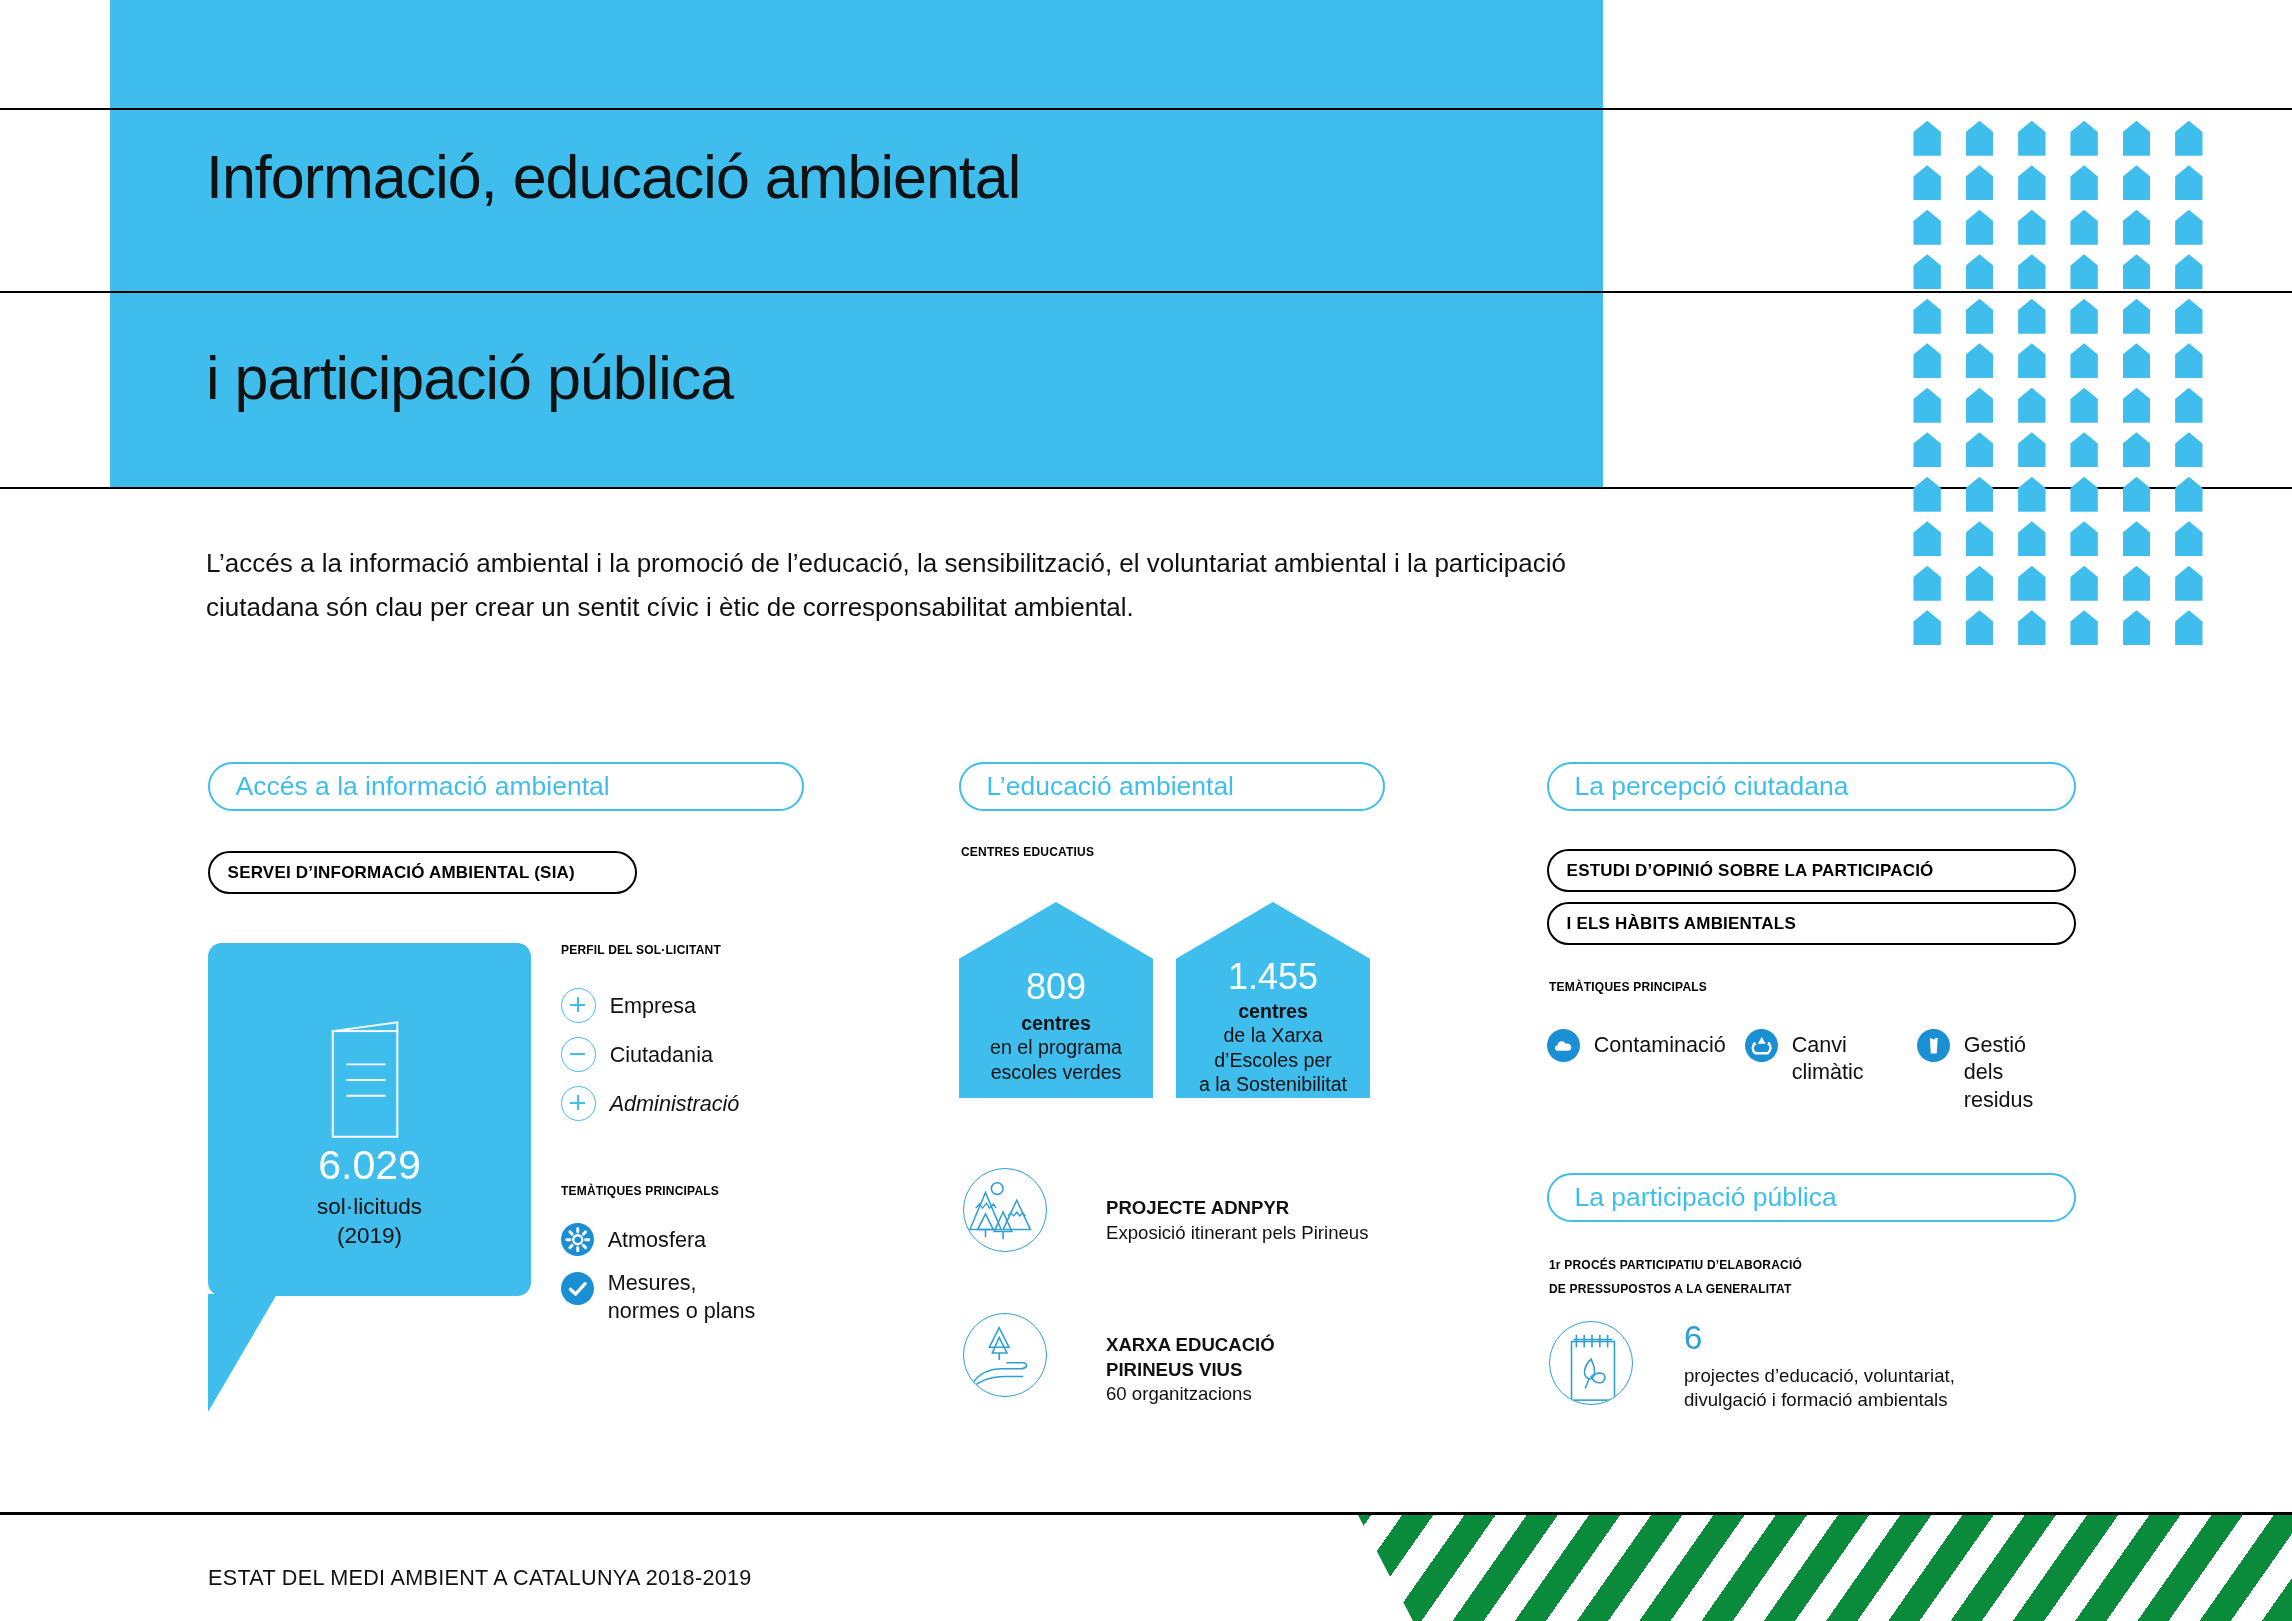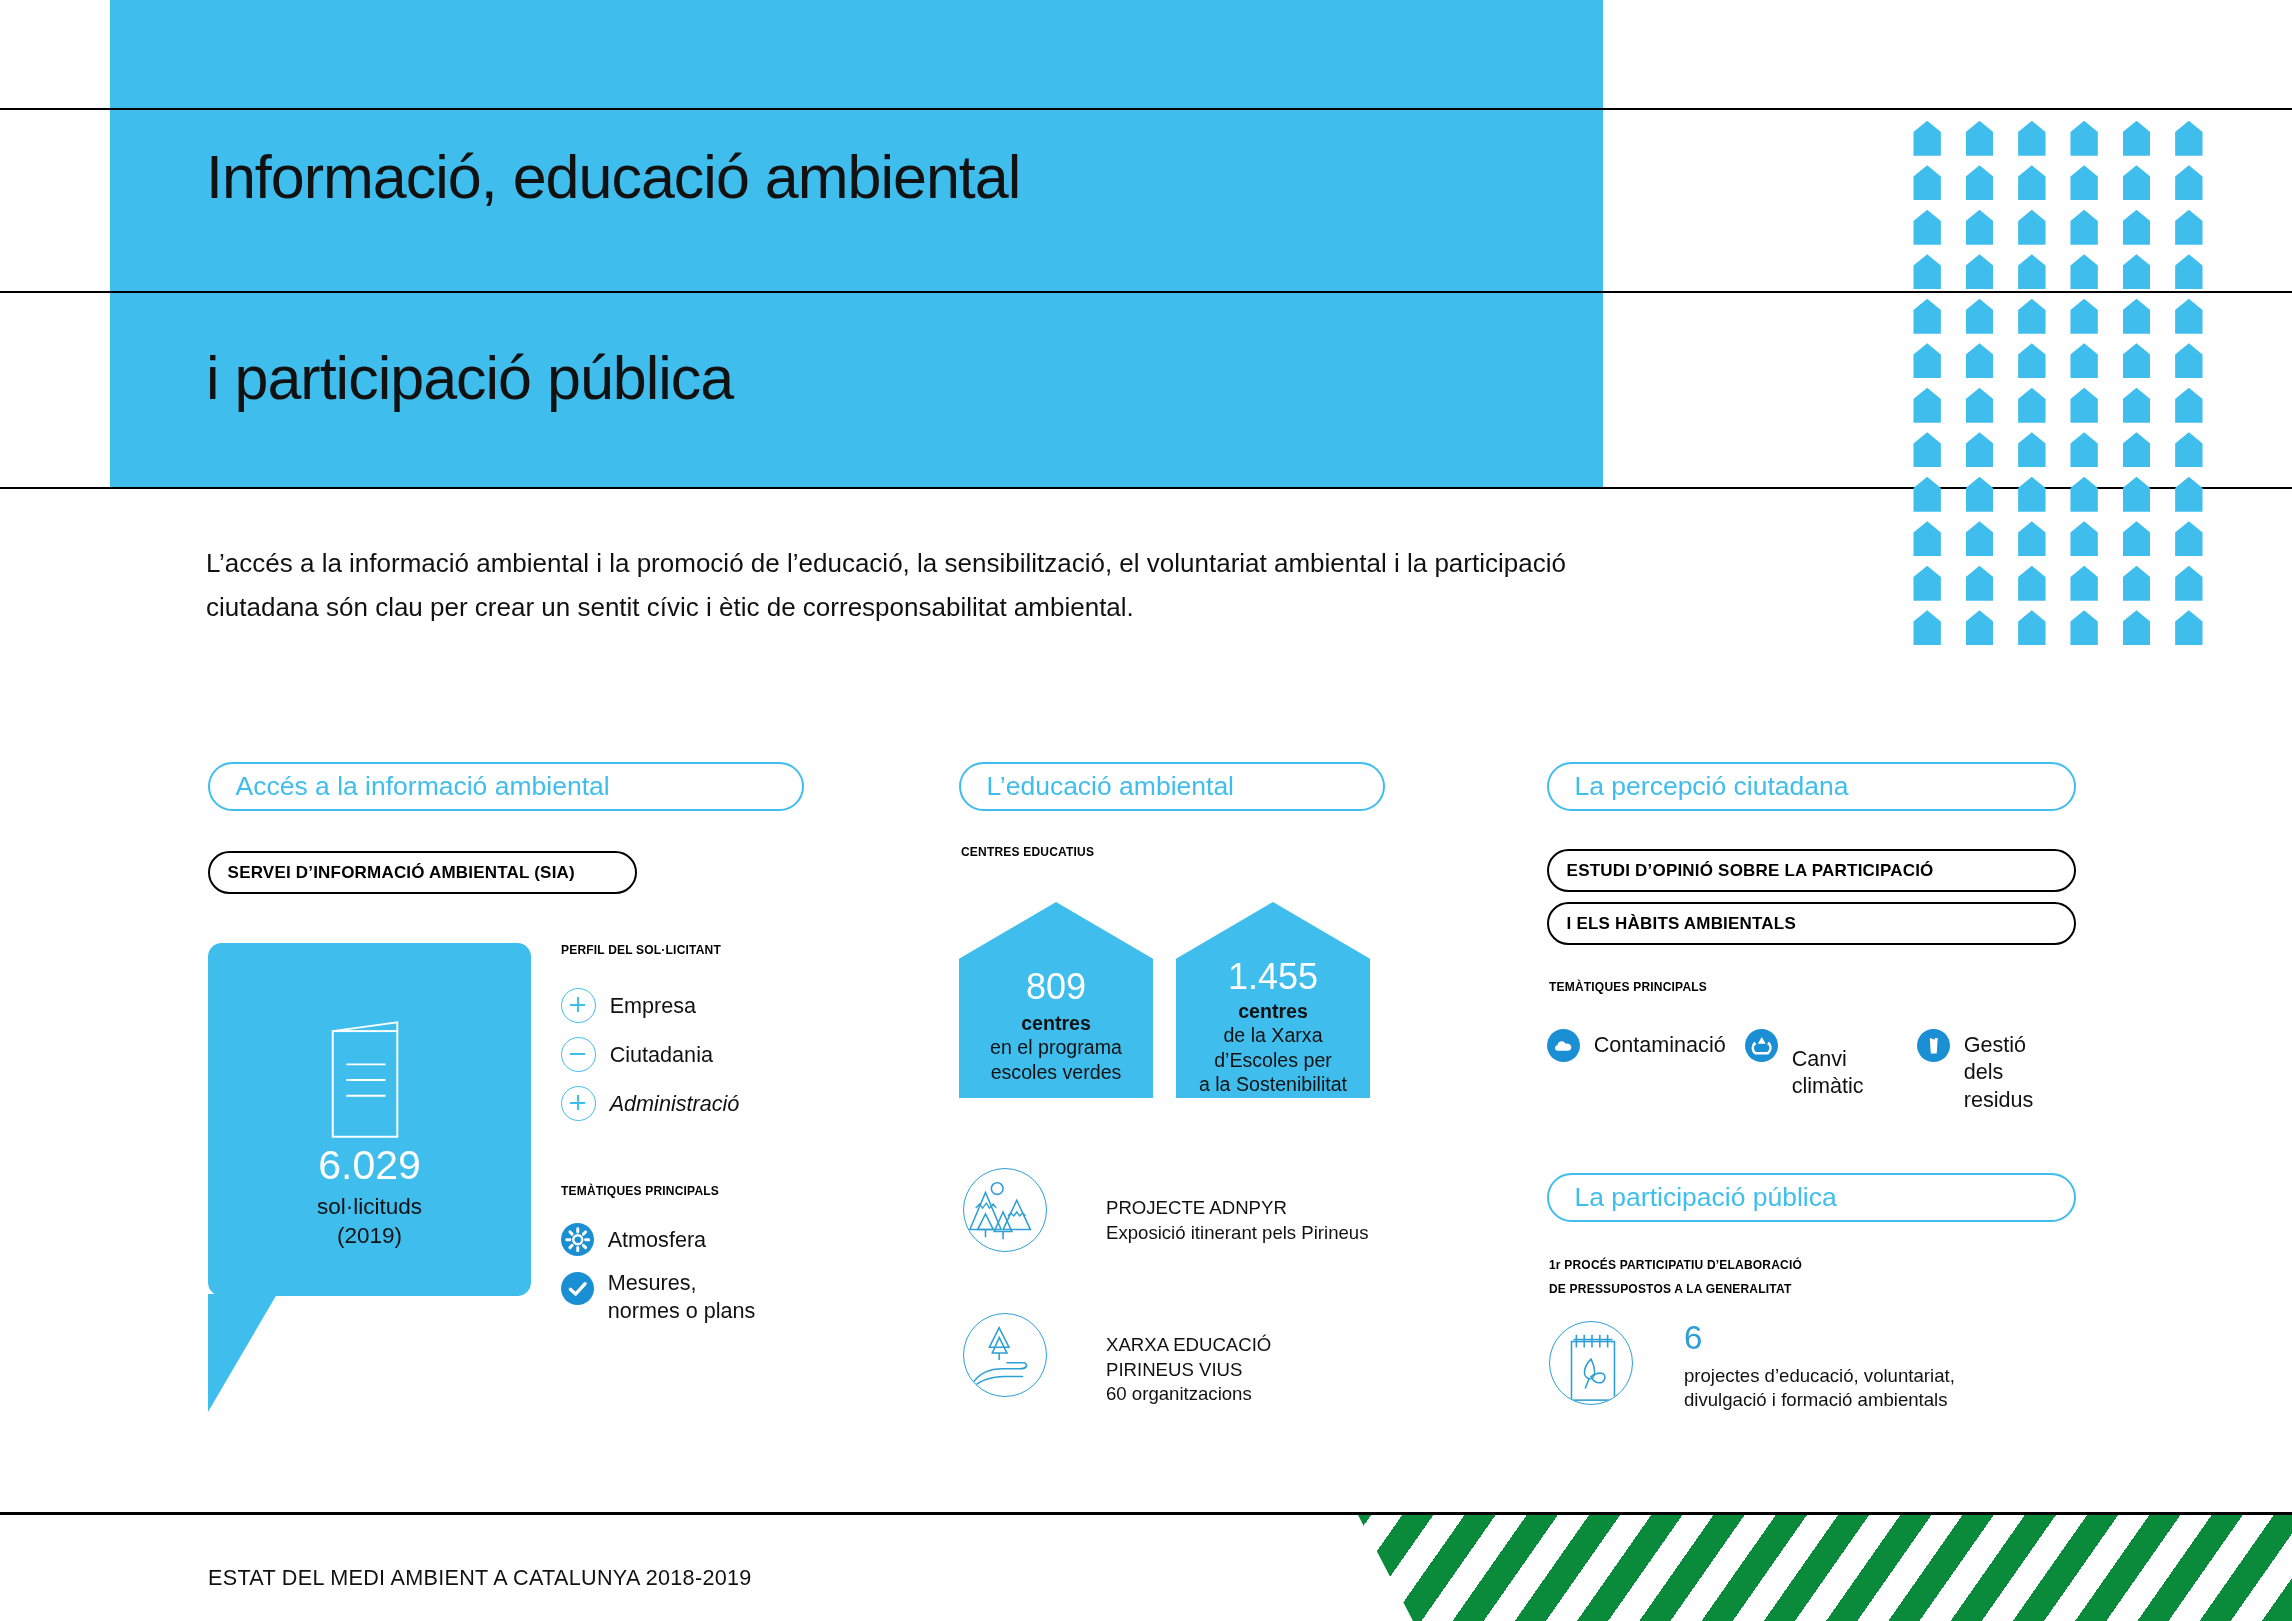--- a/index.html
+++ b/index.html
@@ -122,21 +122,21 @@
   .house .t{color:#111;font-size:19.6px;line-height:24.5px;}
 
   
   .cicon{
     position:absolute;width:84px;height:84px;border:1.8px solid #2E9FD4;
     border-radius:50%;box-sizing:border-box;overflow:hidden;
   }
   .cicon svg{position:absolute;left:0;top:0;}
 
   .icap{position:absolute;}
-  .icap .t1{font-size:18.6px;font-weight:normal;color:#111;line-height:24.5px;white-space:nowrap;}
+  .icap .t1{font-size:18.6px;font-weight:bold;color:#111;line-height:24.5px;white-space:nowrap;}
   .icap .t2{font-size:18.6px;color:#111;line-height:24.5px;white-space:nowrap;}
 
   
   .footer-text{
     position:absolute;left:208px;top:1565px;font-size:21.6px;
     color:#111;letter-spacing:0.3px;white-space:nowrap;
   }
   .stripes{
     position:absolute;left:1358px;top:1515px;width:935px;height:106px;
     background:repeating-linear-gradient(-55deg,#0A8B3C 0px,#0A8B3C 25.5px,#fff 25.5px,#fff 51px);
@@ -388,21 +388,21 @@
     <span class="circ-solid">
       <svg width="25.5" height="25.5" viewBox="0 0 26 26">
         <path d="M13 4 L17 11 L9 11 Z" fill="#ffffff"></path>
         <path d="M6.2 20.4 C3.2 18 3.0 13.4 5.6 10.6" fill="none" stroke="#ffffff" stroke-width="2.4" stroke-linecap="round"></path>
         <path d="M20.2 10.4 C22.8 13.2 22.6 18 19.4 20.4" fill="none" stroke="#ffffff" stroke-width="2.4" stroke-linecap="round"></path>
         <path d="M7 20.6 L19 20.6" fill="none" stroke="#ffffff" stroke-width="2.4" stroke-linecap="round"></path>
         <path d="M5.2 9.2 L7.6 12.2 L3.6 12.8 Z" fill="#ffffff"></path>
         <path d="M20.8 9.2 L22.2 12.8 L18.4 12.2 Z" fill="#ffffff"></path>
       </svg>
     </span>
-    <span class="li-label" style="margin-top:16px;">
+    <span class="li-label" style="margin-top:2px;">
       <span style="display:block">Canvi</span>
       <span style="display:block">climàtic</span>
     </span>
   </div>
 
   <div class="li-row" style="left:1917px;top:1029px;align-items:flex-start;">
     <span class="circ-solid">
       <svg width="25.5" height="25.5" viewBox="0 0 26 26">
         <path d="M9 5 L17 5 L16 21 L10 21 Z" fill="#ffffff"></path>
         <path d="M9 5 L14 3 L14 7 Z" fill="#1B8FD4"></path>

